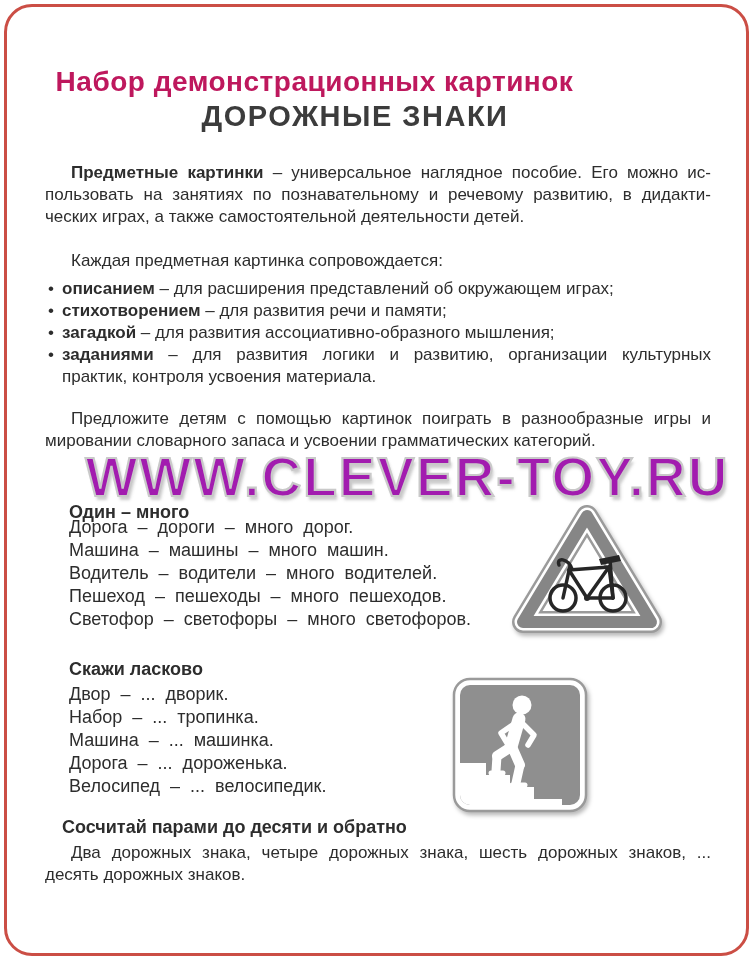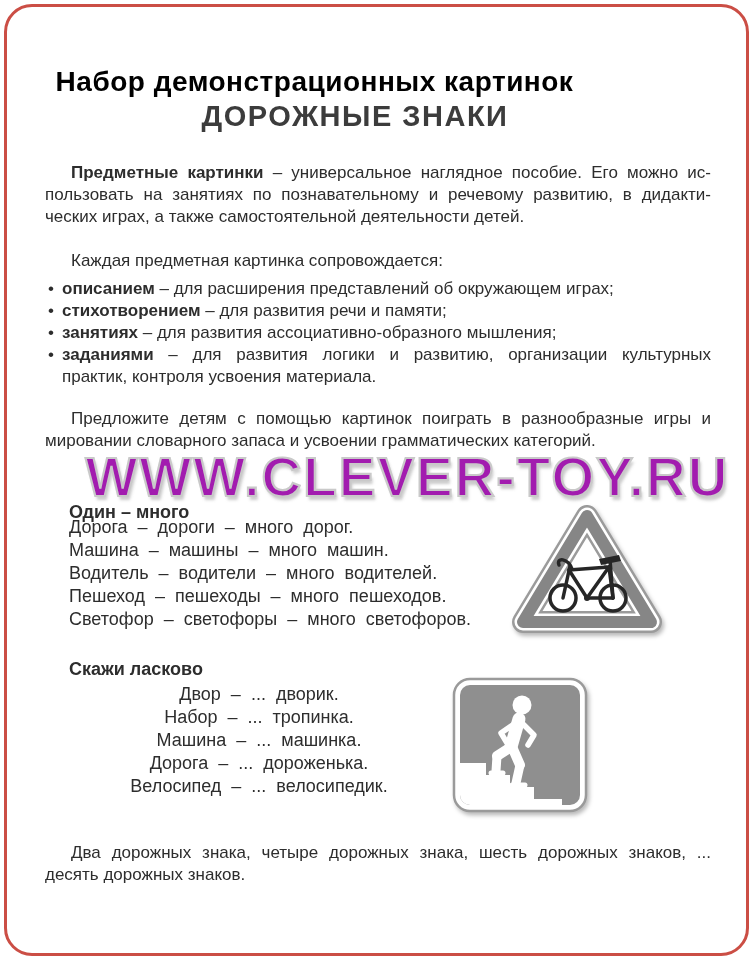--- a/index.html
+++ b/index.html
@@ -6,21 +6,21 @@
   .page{
     position:relative;width:753px;height:960px;background:#ffffff;overflow:hidden;
     font-family:"Liberation Sans","DejaVu Sans",sans-serif;color:#2d2d2d;
   }
   .frame{
     position:absolute;left:4px;top:4px;right:4px;bottom:4px;
     border:3px solid #cb4e45;border-radius:28px;pointer-events:none;z-index:5;
   }
   .title1{
     position:absolute;left:0;top:66px;width:629px;text-align:center;
-    font-size:28px;font-weight:700;color:#000000;letter-spacing:0.5px;z-index:1;
+    font-size:28px;font-weight:700;color:#be185d;letter-spacing:0.5px;z-index:1;
   }
   .title2{
     position:absolute;left:0;top:100px;width:710px;text-align:center;
     font-size:29px;font-weight:700;color:#3c3c3c;letter-spacing:1.5px;z-index:1;
   }
   .para{position:absolute;left:45px;width:666px;font-size:17px;line-height:22px;z-index:1;}
   .jline{text-align:justify;text-align-last:justify;}
   .nline{text-align:left;}
   .ind{text-indent:26px;}
   .b{font-weight:700;}
@@ -64,21 +64,21 @@
     <div class="bitem">
       <span class="bdot">•</span>
       <span class="b">описанием</span><span> – для расширения представлений об окружающем играх;</span>
     </div>
     <div class="bitem">
       <span class="bdot">•</span>
       <span class="b">стихотворением</span><span> – для развития речи и памяти;</span>
     </div>
     <div class="bitem">
       <span class="bdot">•</span>
-      <span class="b">занятиях</span><span> – для развития ассоциативно-образного мышления;</span>
+      <span class="b">загадкой</span><span> – для развития ассоциативно-образного мышления;</span>
     </div>
     <div class="bitem">
       <span class="bdot">•</span>
       <span class="jline" style="display:block;"><span class="b">заданиями</span><span> – для развития логики и развитию, организации культурных</span></span>
       <span class="nline" style="display:block;">практик, контроля усвоения материала.</span>
     </div>
   </div>
 
   <div class="para" style="top:408px;">
     <div class="jline ind">Предложите детям с помощью картинок поиграть в разнообразные игры и</div>
@@ -112,21 +112,21 @@
         <line x1="59" y1="67" x2="77" y2="95"></line>
         <line x1="99" y1="64" x2="77" y2="95"></line>
         <line x1="77" y1="95" x2="103" y2="95"></line>
         <line x1="99" y1="64" x2="103" y2="95"></line>
         <circle cx="77" cy="95" r="3" fill="#262626" stroke="none"></circle>
       </g>
     </svg>
   </div>
 
   <div class="sec-h" style="top:659px;">Скажи ласково</div>
-  <div class="sec-lines" style="top:683px;width:380px;text-align:center;">
+  <div class="sec-lines" style="top:683px;width:380px;">
     <div>Двор – ... дворик.</div>
     <div>Набор – ... тропинка.</div>
     <div>Машина – ... машинка.</div>
     <div>Дорога – ... дороженька.</div>
     <div>Велосипед – ... велосипедик.</div>
   </div>
 
   <div class="sign sign-stairs">
     <svg width="136" height="136" viewBox="0 0 136 136" xmlns="http://www.w3.org/2000/svg">
       <defs>
@@ -147,18 +147,19 @@
         <line x1="59" y1="70" x2="45" y2="79" stroke-width="10"></line>
         <line x1="45" y1="79" x2="44" y2="94" stroke-width="9"></line>
         <line x1="39" y1="96" x2="51" y2="96" stroke-width="5"></line>
         <line x1="61" y1="72" x2="68" y2="88" stroke-width="10"></line>
         <line x1="68" y1="88" x2="64" y2="106" stroke-width="9"></line>
         <line x1="60" y1="108" x2="73" y2="108" stroke-width="5"></line>
       </g>
     </svg>
   </div>
 
+  <div class="sec-h" style="left:62px;top:817px;">Сосчитай парами до десяти и обратно</div>
   <div class="para" style="top:842px;">
     <div class="jline ind">Два дорожных знака, четыре дорожных знака, шесть дорожных знаков, ...</div>
     <div class="nline">десять дорожных знаков.</div>
   </div>
 
 </div>
 
 </body></html>

